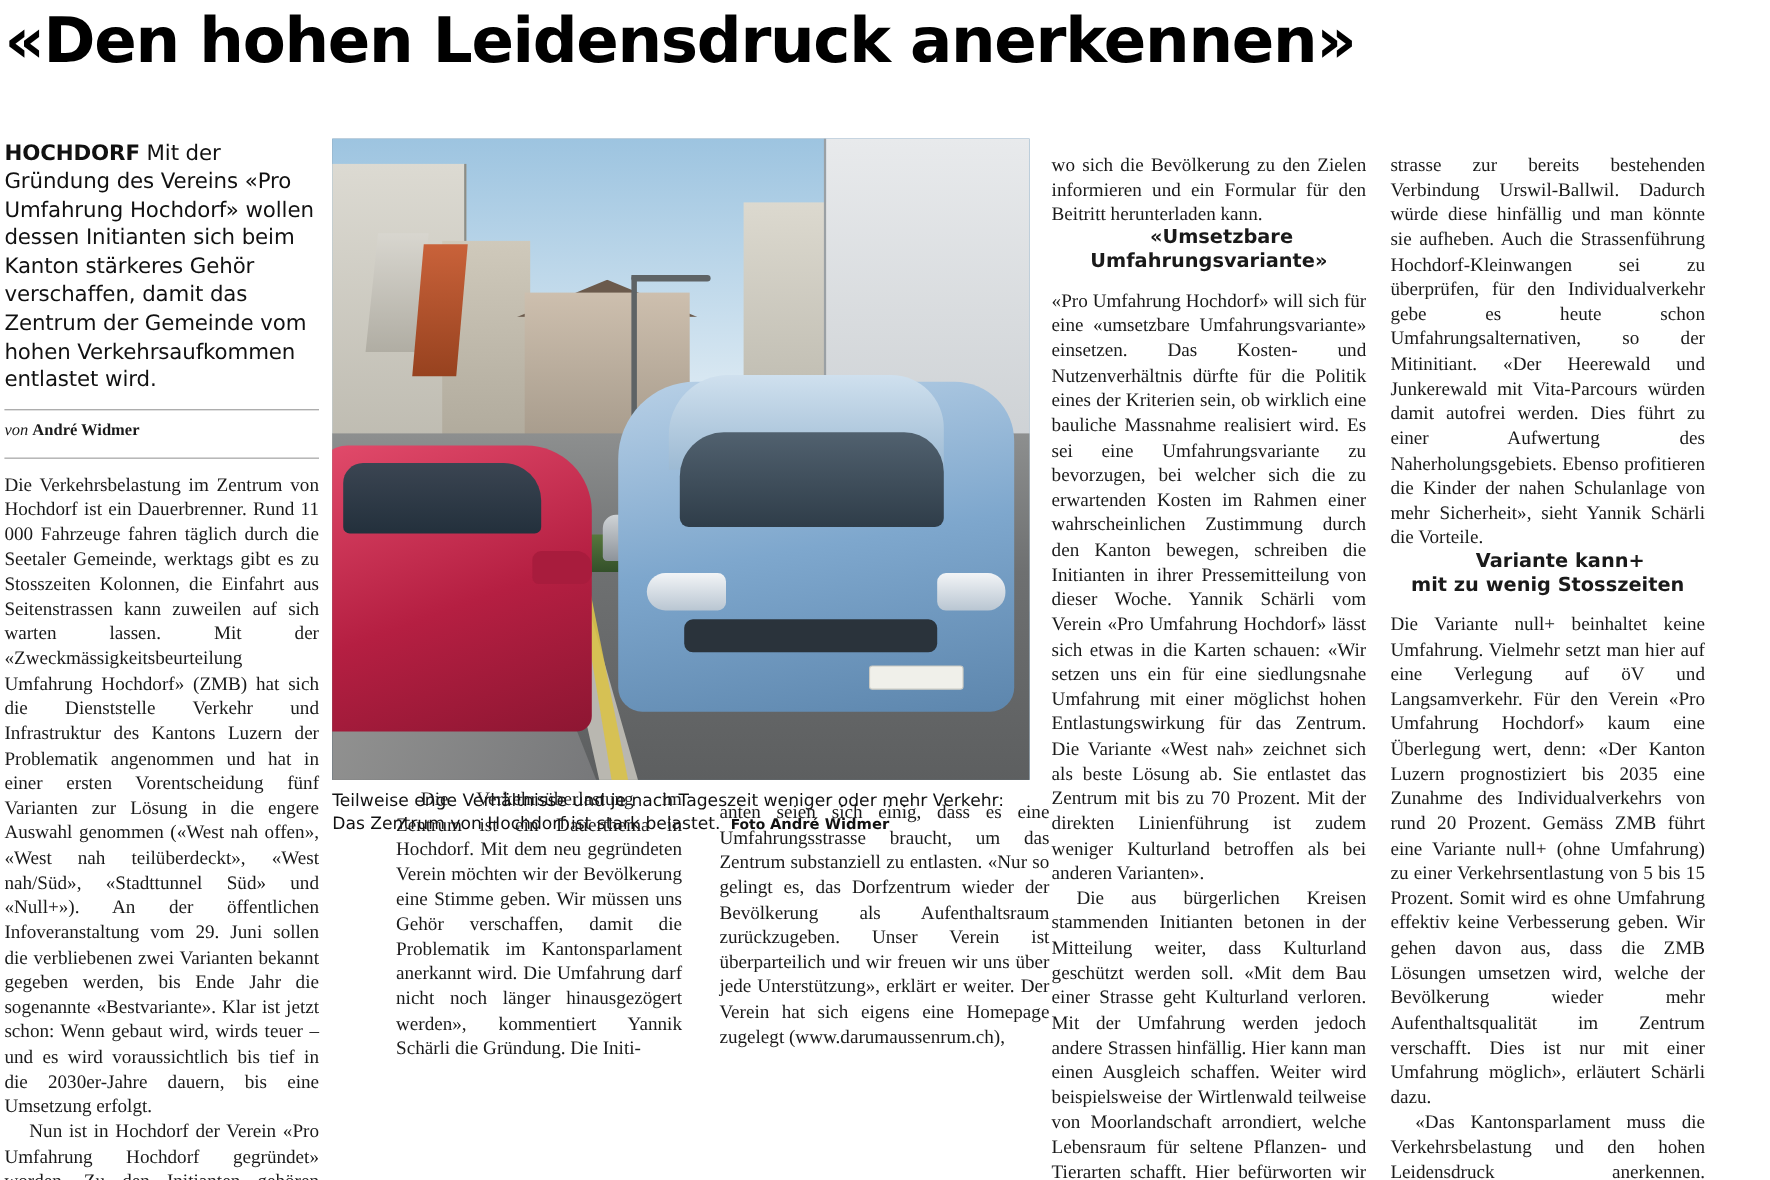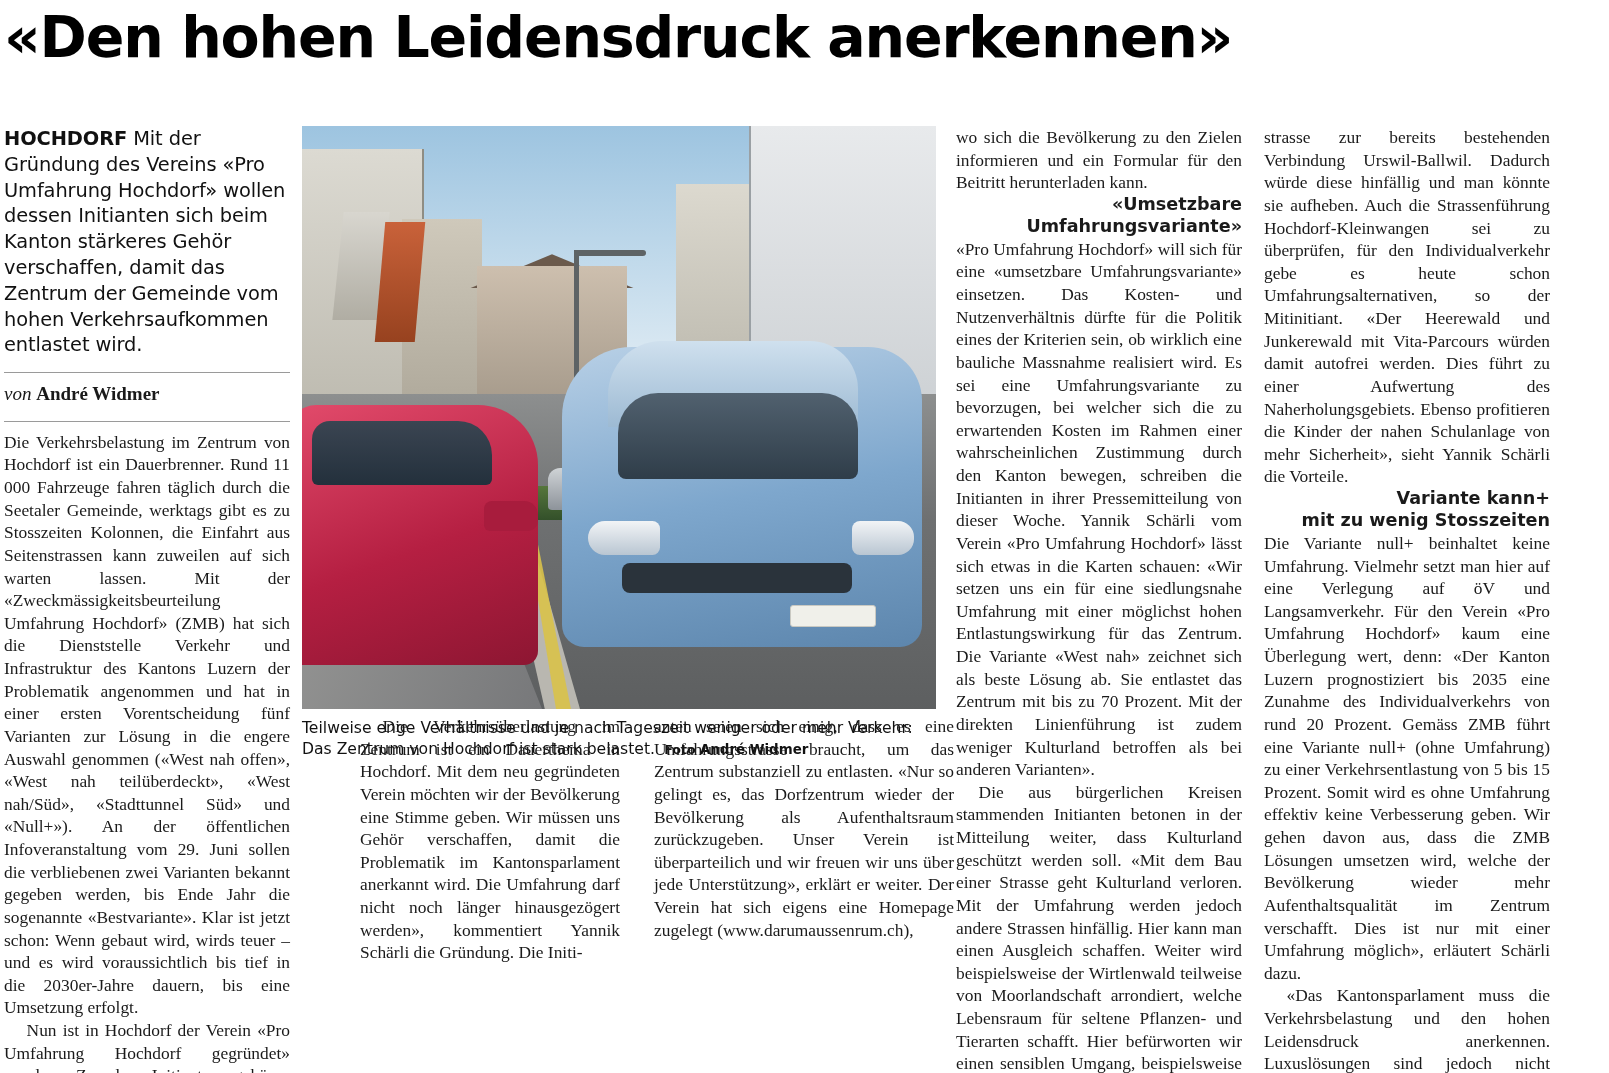--- a/index.html
+++ b/index.html
@@ -47,41 +47,42 @@
     line-height: 1.30;
     text-align: justify;
     hyphens: auto;
   }
   .col p {
     margin: 0;
     text-indent: 1.3em;
   }
   .col p.first {
     text-indent: 0;
+    margin-top: 12px;
   }
   
   .lead {
     font-family: "DejaVu Sans", sans-serif;
     font-size: 19.4px;
     line-height: 1.33;
     text-align: left;
     color: #111;
     font-weight: normal;
     letter-spacing: -0.1px;
   }
   .lead .place {
     font-weight: bold;
   }
   .rule {
     border: none;
     border-top: 1px solid #9a9a9a;
     margin: 14px 0 9px 0;
   }
   .byline {
-    font-size: 19px;
+    font-size: 15px;
     font-style: italic;
     margin-bottom: 2px;
   }
   .byline b {
     font-style: normal;
     font-weight: bold;
   }
   
   .photo-wrap {
     grid-column: 3;
@@ -267,21 +268,21 @@
   }
   .under-photo .col {
     font-size: 17.4px;
   }
   .subhead {
     font-family: "DejaVu Sans", sans-serif;
     font-weight: bold;
     font-size: 17.6px;
     line-height: 1.25;
     margin: 14px 0 3px 0;
-    text-align: right;
+    text-align: center;
     text-indent: 0;
     hyphens: none;
   }
 </style>
 </head>
 <body>
 
 <div class="page">
 
   <h1 class="headline">«Den hohen Leidensdruck anerkennen»</h1>

